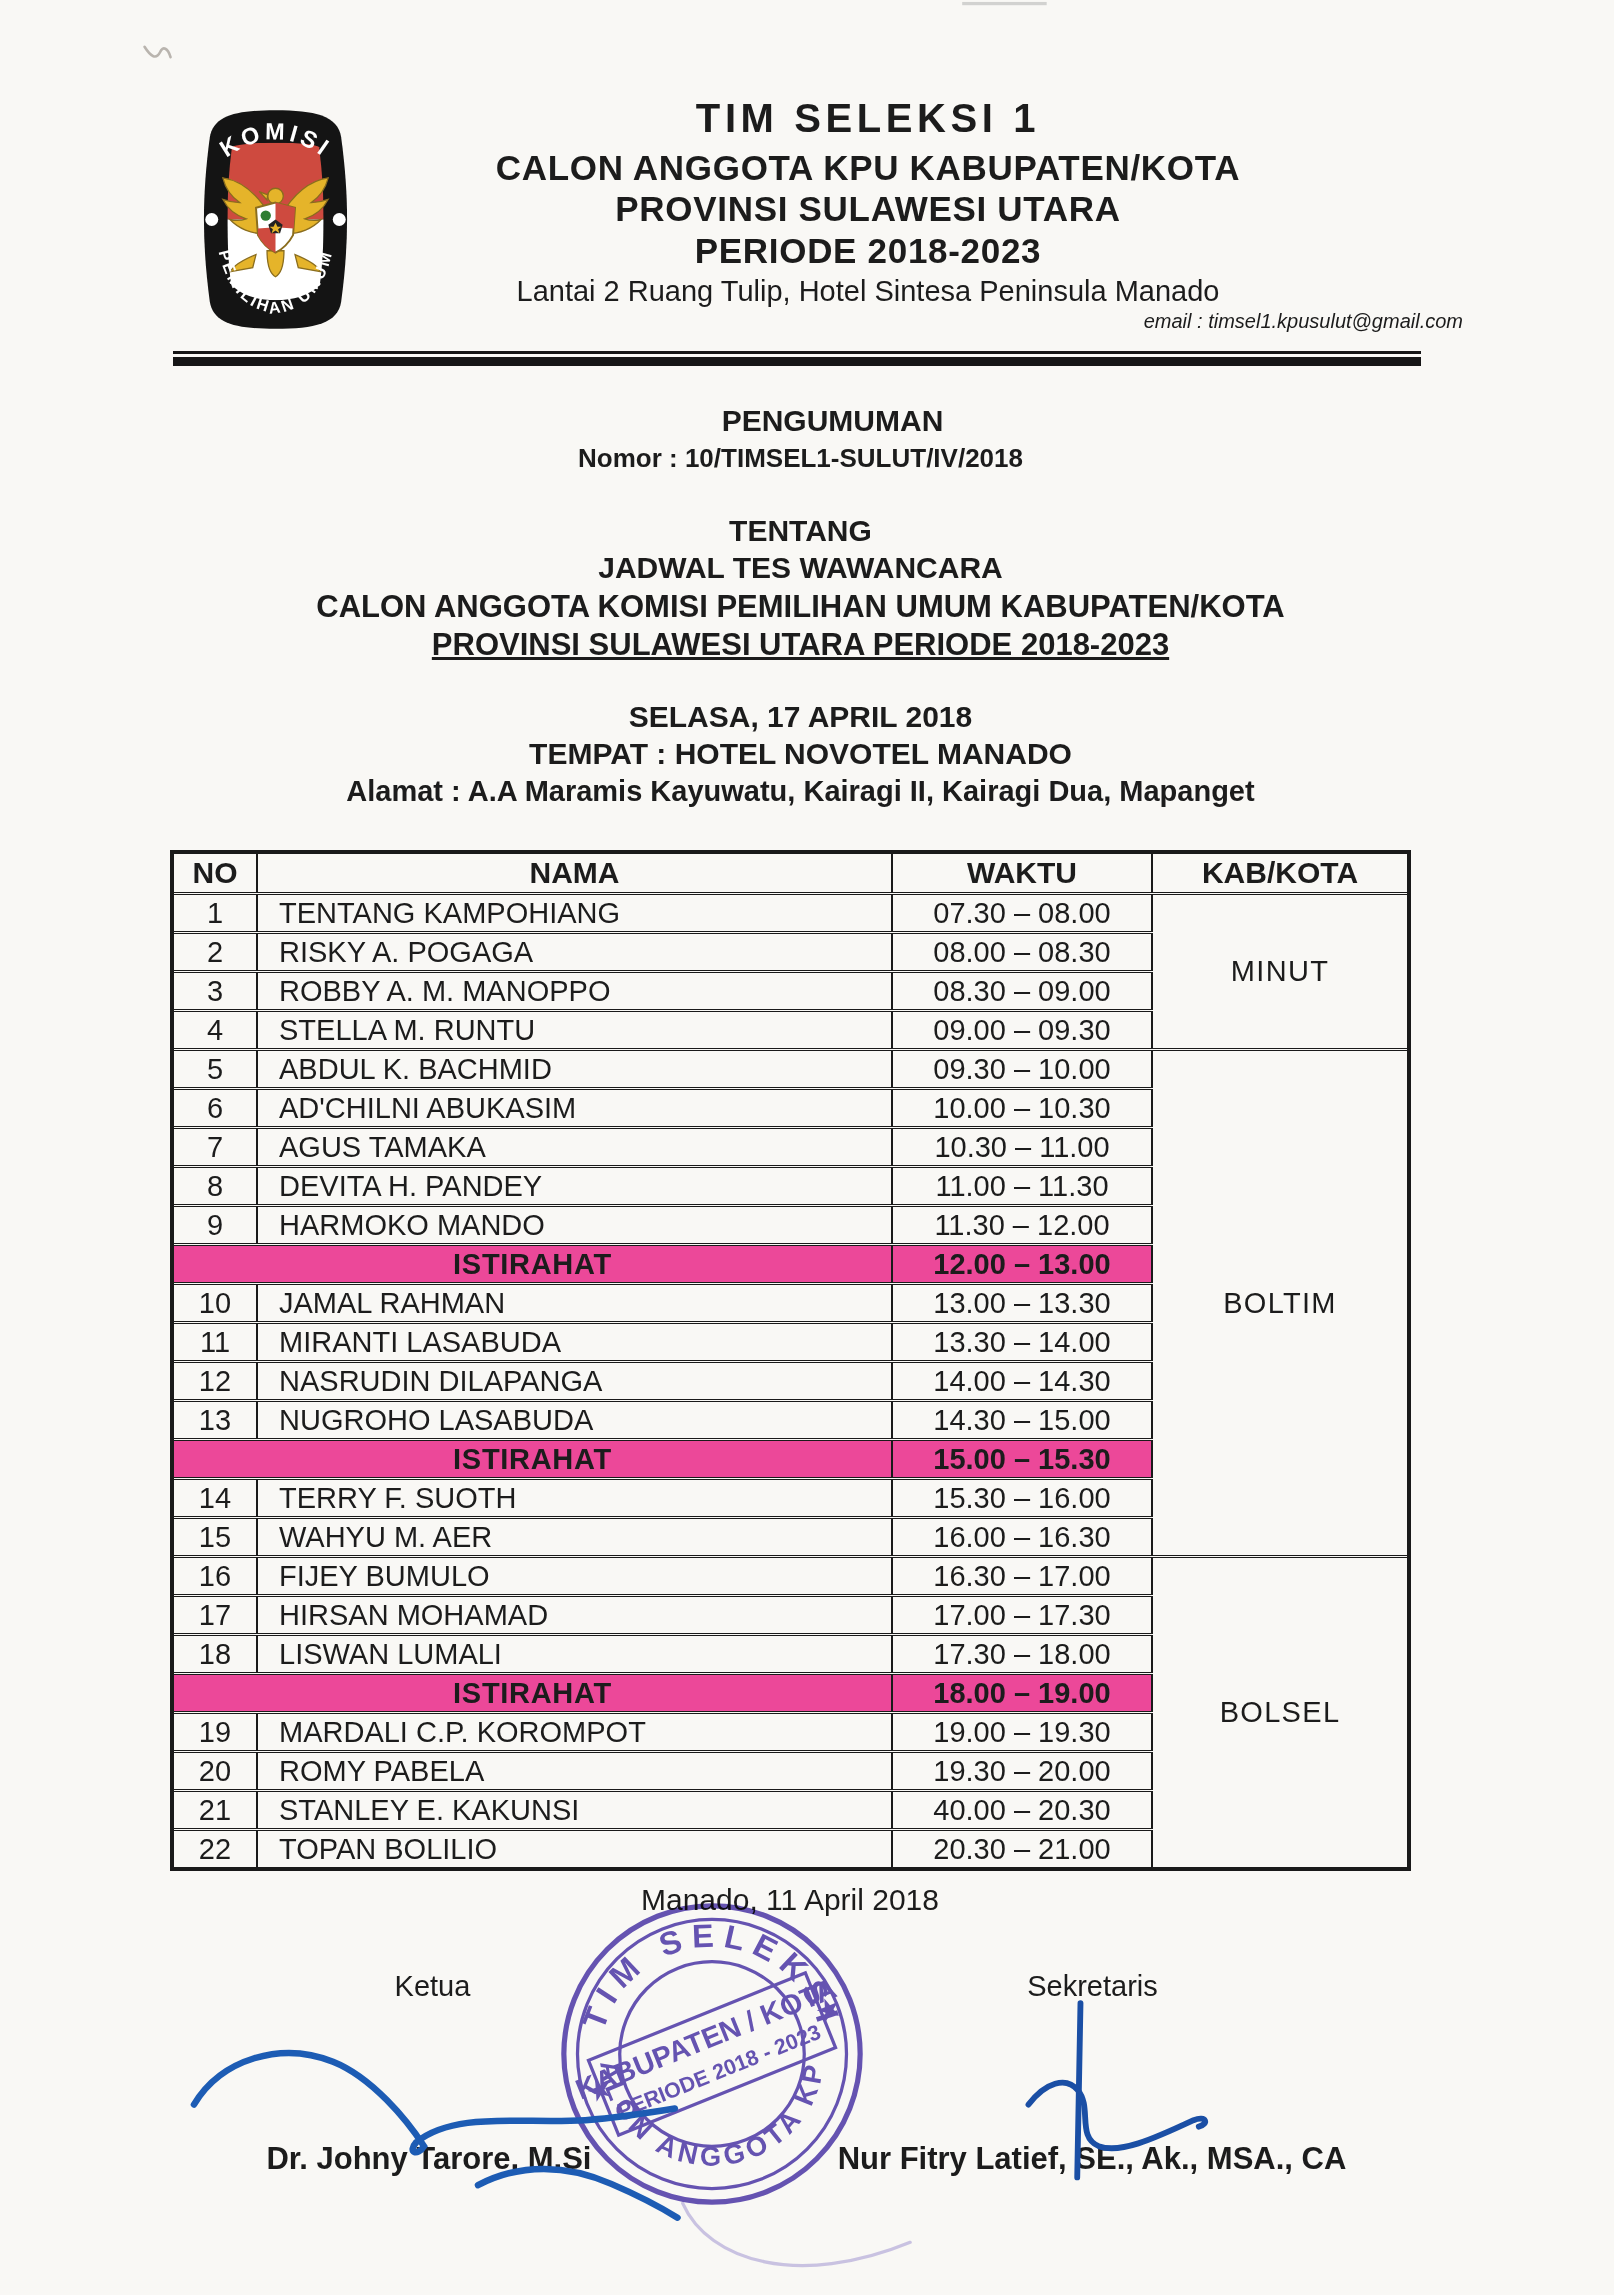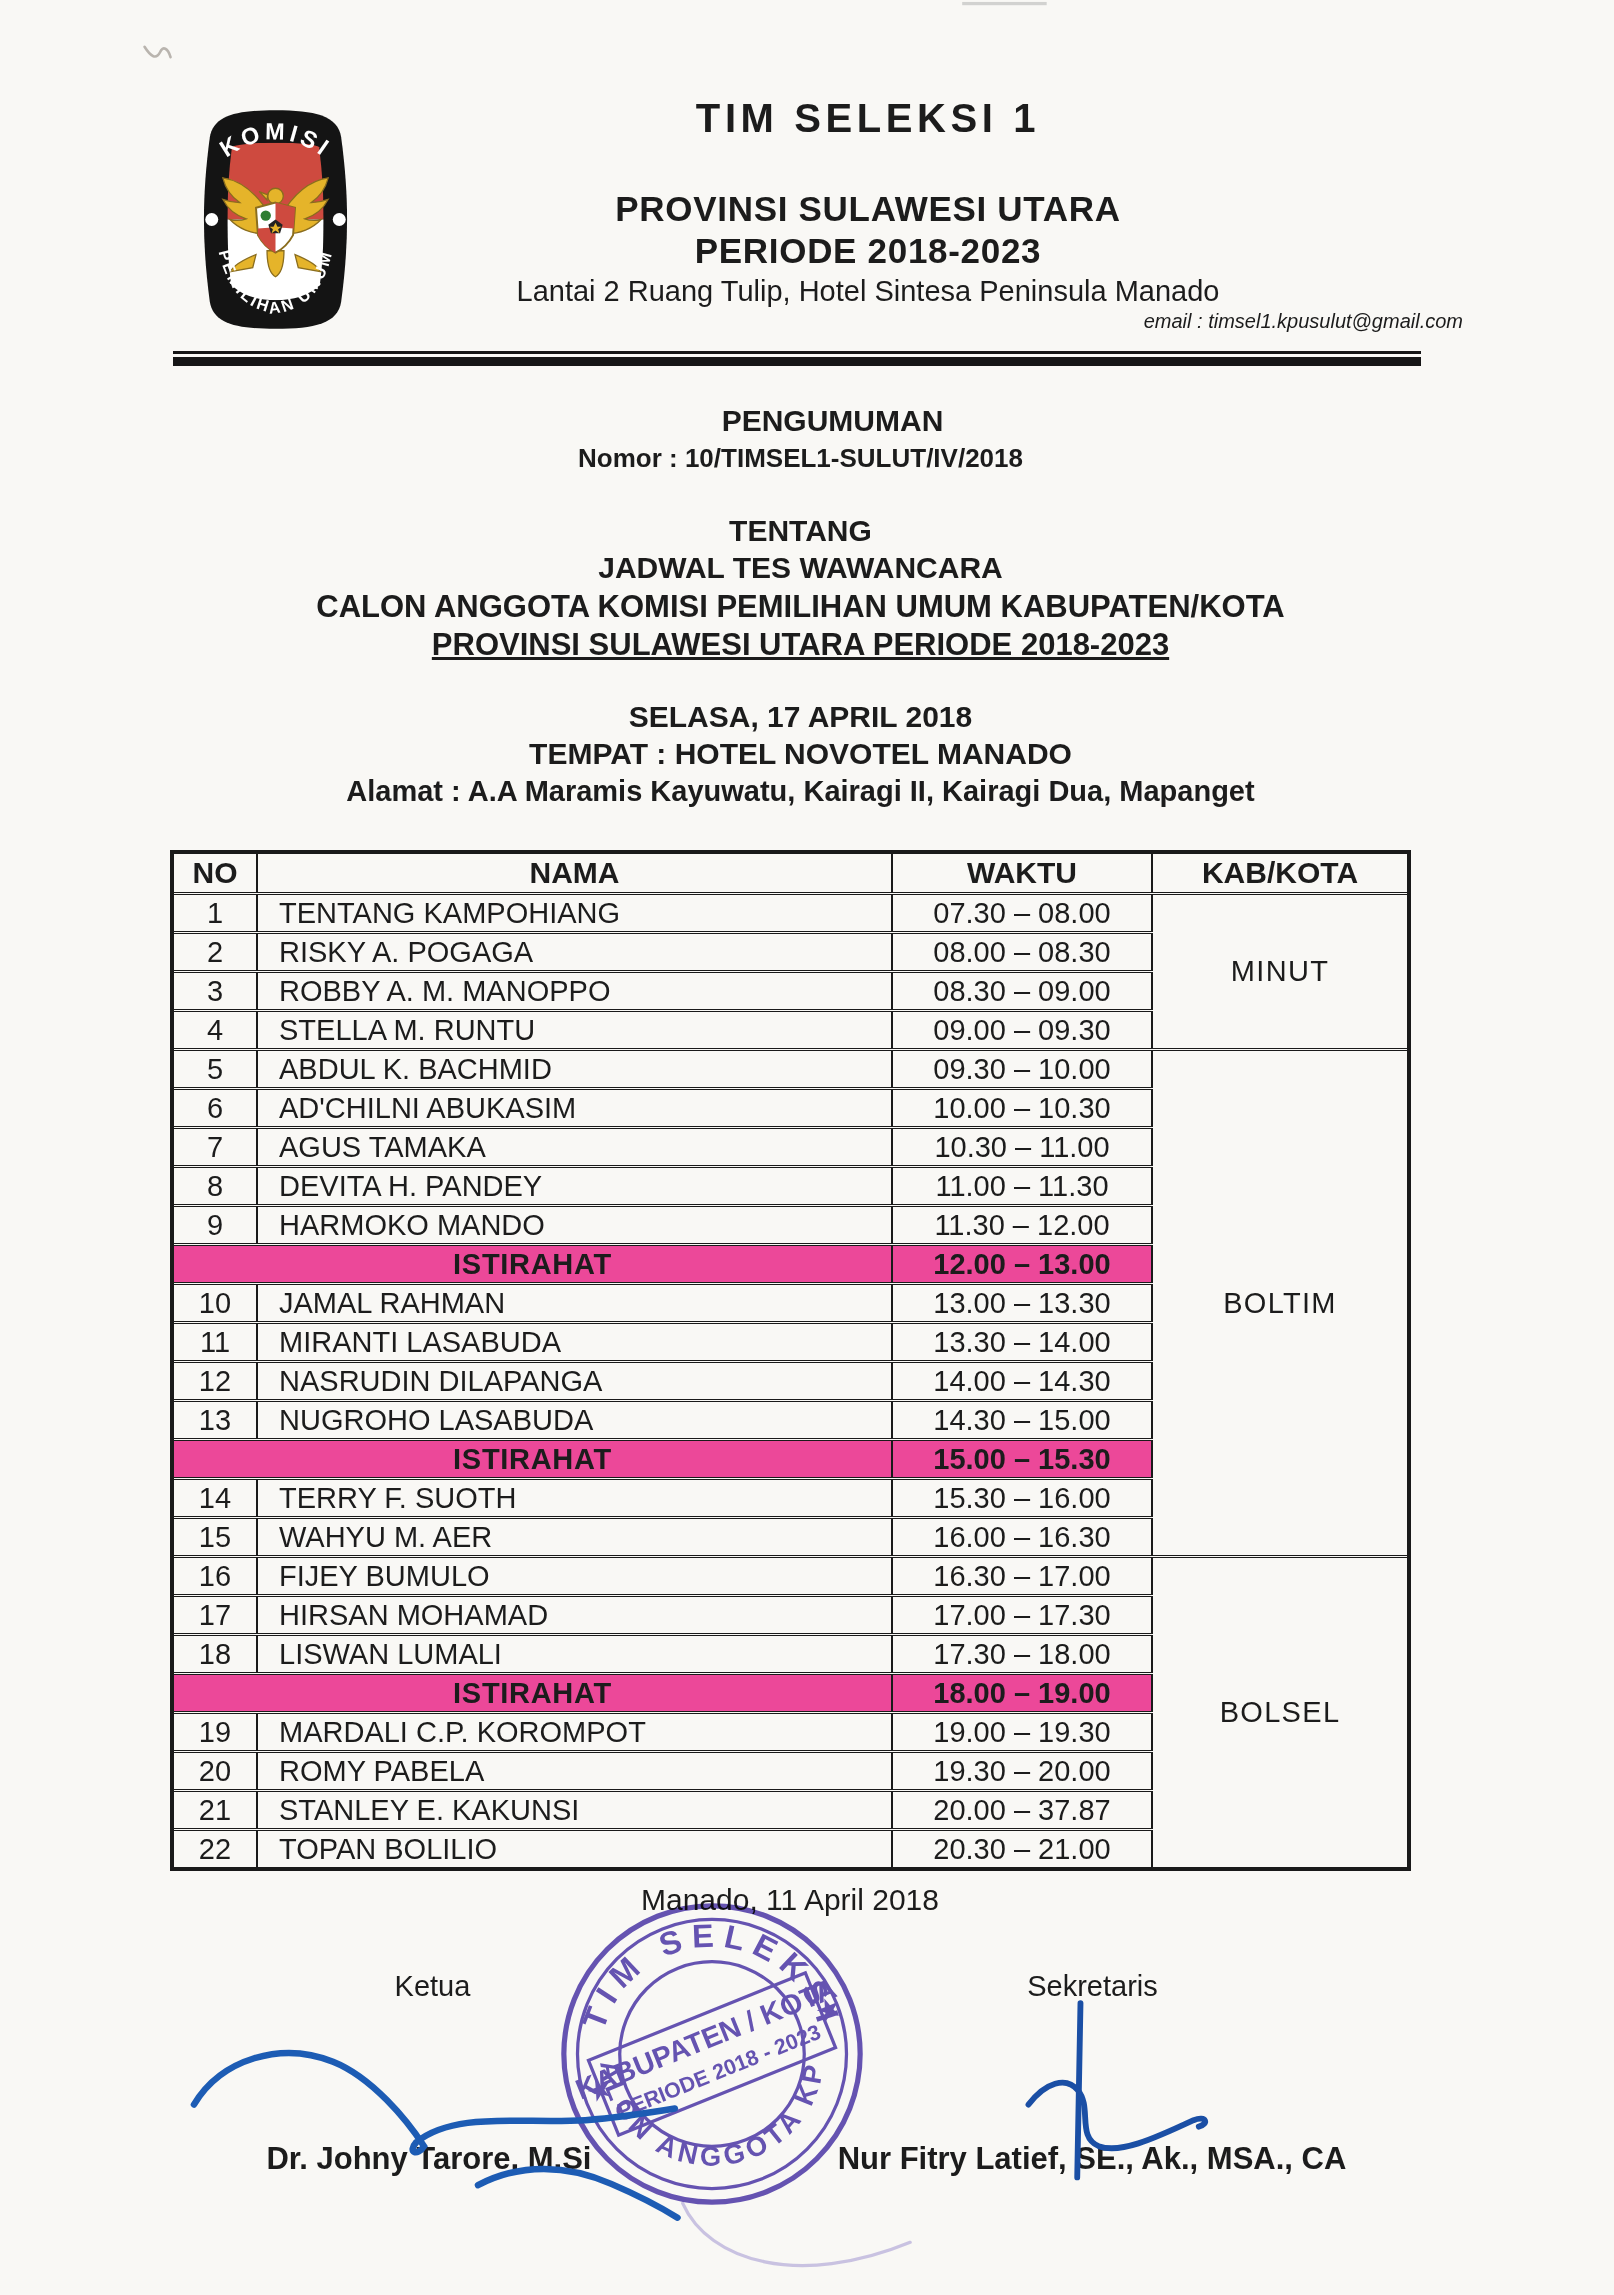--- a/index.html
+++ b/index.html
@@ -97,20 +97,21 @@
     <circle cx="223" cy="176" r="10" fill="#ffffff"></circle>
     <text font-family="Liberation Sans, sans-serif" font-size="36" font-weight="bold" fill="#ffffff" letter-spacing="6">
       <textPath href="#logoArcTop" startOffset="50%" text-anchor="middle">KOMISI</textPath>
     </text>
     <text font-family="Liberation Sans, sans-serif" font-size="25" font-weight="bold" fill="#ffffff" letter-spacing="4">
       <textPath href="#logoArcBottom" startOffset="50%" text-anchor="middle">PEMILIHAN UMUM</textPath>
     </text>
   </svg>
 
   <div class="abs ctr h-title">TIM SELEKSI 1</div>
+  <div class="abs ctr h-l2">CALON ANGGOTA KPU KABUPATEN/KOTA</div>
   <div class="abs ctr h-l3">PROVINSI SULAWESI UTARA</div>
   <div class="abs ctr h-l4">PERIODE 2018-2023</div>
   <div class="abs ctr h-l5">Lantai 2 Ruang Tulip, Hotel Sintesa Peninsula Manado</div>
   <div class="abs ctr h-l6">email : timsel1.kpusulut@gmail.com</div>
   <div class="abs rule-thin"></div>
   <div class="abs rule-thick"></div>
 
   <div class="abs ctr a1">PENGUMUMAN</div>
   <div class="abs ctr a2">Nomor : 10/TIMSEL1-SULUT/IV/2018</div>
   <div class="abs ctr a3">TENTANG</div>
@@ -249,21 +250,21 @@
           <td class="c-time">19.00 – 19.30</td>
         </tr>
         <tr>
           <td class="c-no">20</td>
           <td class="c-name">ROMY PABELA</td>
           <td class="c-time">19.30 – 20.00</td>
         </tr>
         <tr>
           <td class="c-no">21</td>
           <td class="c-name">STANLEY E. KAKUNSI</td>
-          <td class="c-time">20.00 – 37.87</td>
+          <td class="c-time">40.00 – 20.30</td>
         </tr>
         <tr>
           <td class="c-no">22</td>
           <td class="c-name">TOPAN BOLILIO</td>
           <td class="c-time">20.30 – 21.00</td>
         </tr>
       </tbody>
   </table>
 
   <div class="abs ctr f-date">Manado, 11 April 2018</div>

